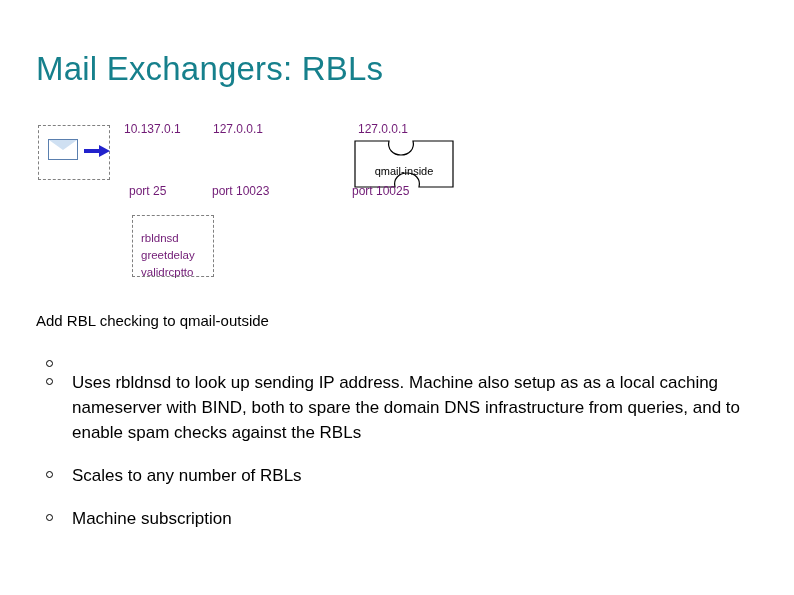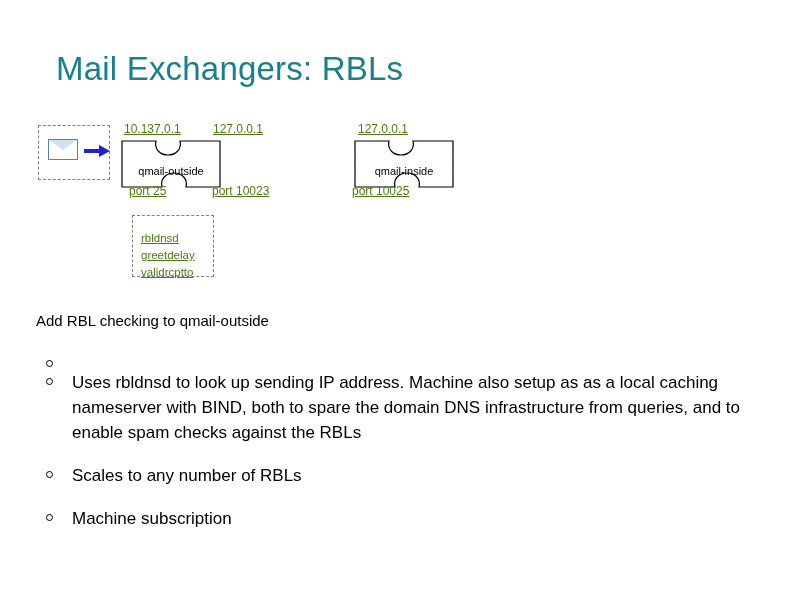--- a/index.html
+++ b/index.html
@@ -23,21 +23,20 @@
   }
   .slide-title {
     position: absolute;
     left: 36px;
     top: 50px;
     font-size: 33px;
     color: #16808c;
     font-weight: normal;
     letter-spacing: 0.2px;
     white-space: nowrap;
-    margin-left: 20px;
   }
 
   
   .diagram {
     position: absolute;
     left: 36px;
     top: 112px;
     width: 470px;
     height: 175px;
   }
@@ -123,24 +122,23 @@
     top: 26px;
     width: 100%;
     text-align: center;
     font-size: 11px;
     color: #000;
     font-family: "Liberation Sans", sans-serif;
   }
   .toptext, .bottomtext, .rbltext {
     position: absolute;
     font-size: 12px;
-    color: #4d7c0f;
+    color: #701a75;
     white-space: nowrap;
     font-family: "Liberation Sans", sans-serif;
-    text-decoration: underline;
   }
   .rbltext {
     font-size: 11.5px;
     line-height: 14px;
     margin-top: 12px;
   }
 
   
   .intro {
     position: absolute;
@@ -190,26 +188,20 @@
       <div class="body"></div>
       <div class="flap"></div>
     </div>
 
     <div class="arrow">
       <div class="shaft"></div>
       <div class="head"></div>
     </div>
 
     <div class="toptext" style="left:88px; top:10px;">10.137.0.1</div>
-    <div class="piece" style="left:80px; top:27px; width:110px; height:50px;">
-      <svg class="shape" viewBox="0 0 110 50" preserveAspectRatio="none">
-        <path d="M6,2 L40,2 C38,10 44,16 52,16 C60,16 66,10 64,2 L104,2 L104,48 L70,48 C72,40 66,34 58,34 C50,34 44,40 46,48 L6,48 Z" fill="#ffffff" stroke="#000000" stroke-width="1.2"></path>
-      </svg>
-      <div class="label">qmail-outside</div>
-    </div>
     <div class="bottomtext" style="left:93px; top:72px;">port 25</div>
 
     <div class="toptext" style="left:177px; top:10px;">127.0.0.1</div>
     <div class="bottomtext" style="left:176px; top:72px;">port 10023</div>
 
     <div class="toptext" style="left:322px; top:10px;">127.0.0.1</div>
     <div class="piece" style="left:313px; top:27px; width:110px; height:50px;">
       <svg class="shape" viewBox="0 0 110 50" preserveAspectRatio="none">
         <path d="M6,2 L40,2 C38,10 44,16 52,16 C60,16 66,10 64,2 L104,2 L104,48 L70,48 C72,40 66,34 58,34 C50,34 44,40 46,48 L6,48 Z" fill="#ffffff" stroke="#000000" stroke-width="1.2"></path>
       </svg>

